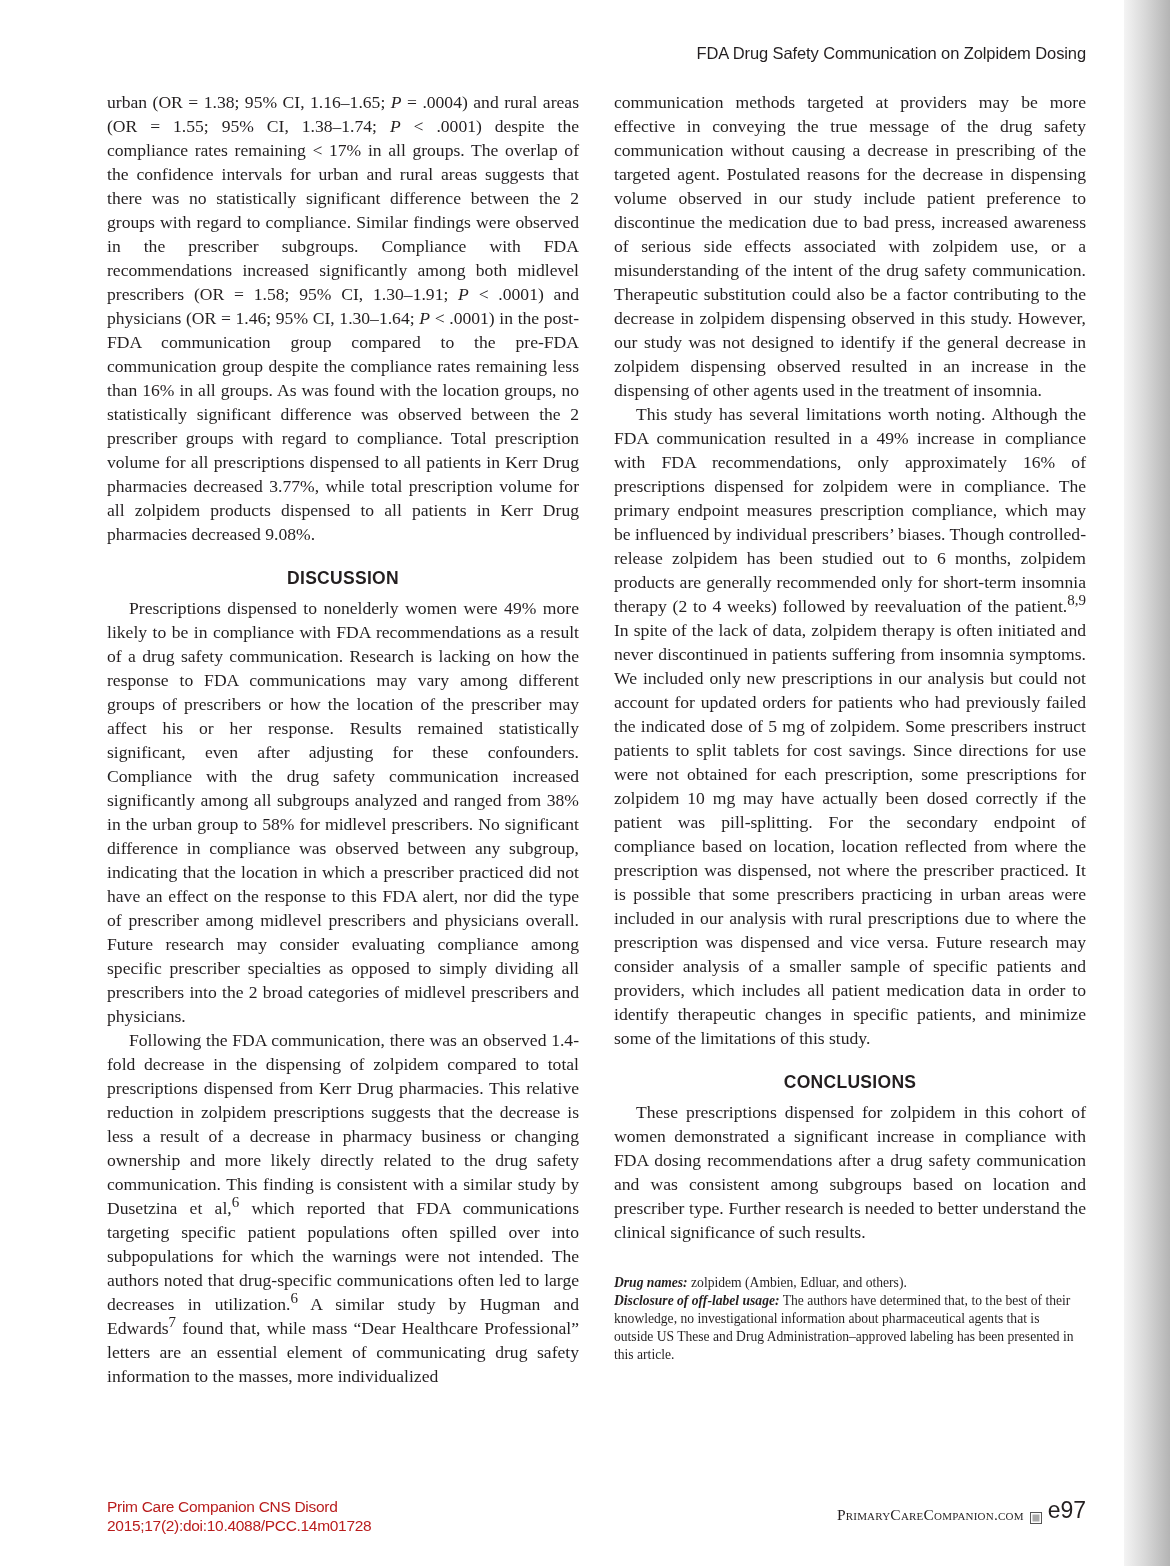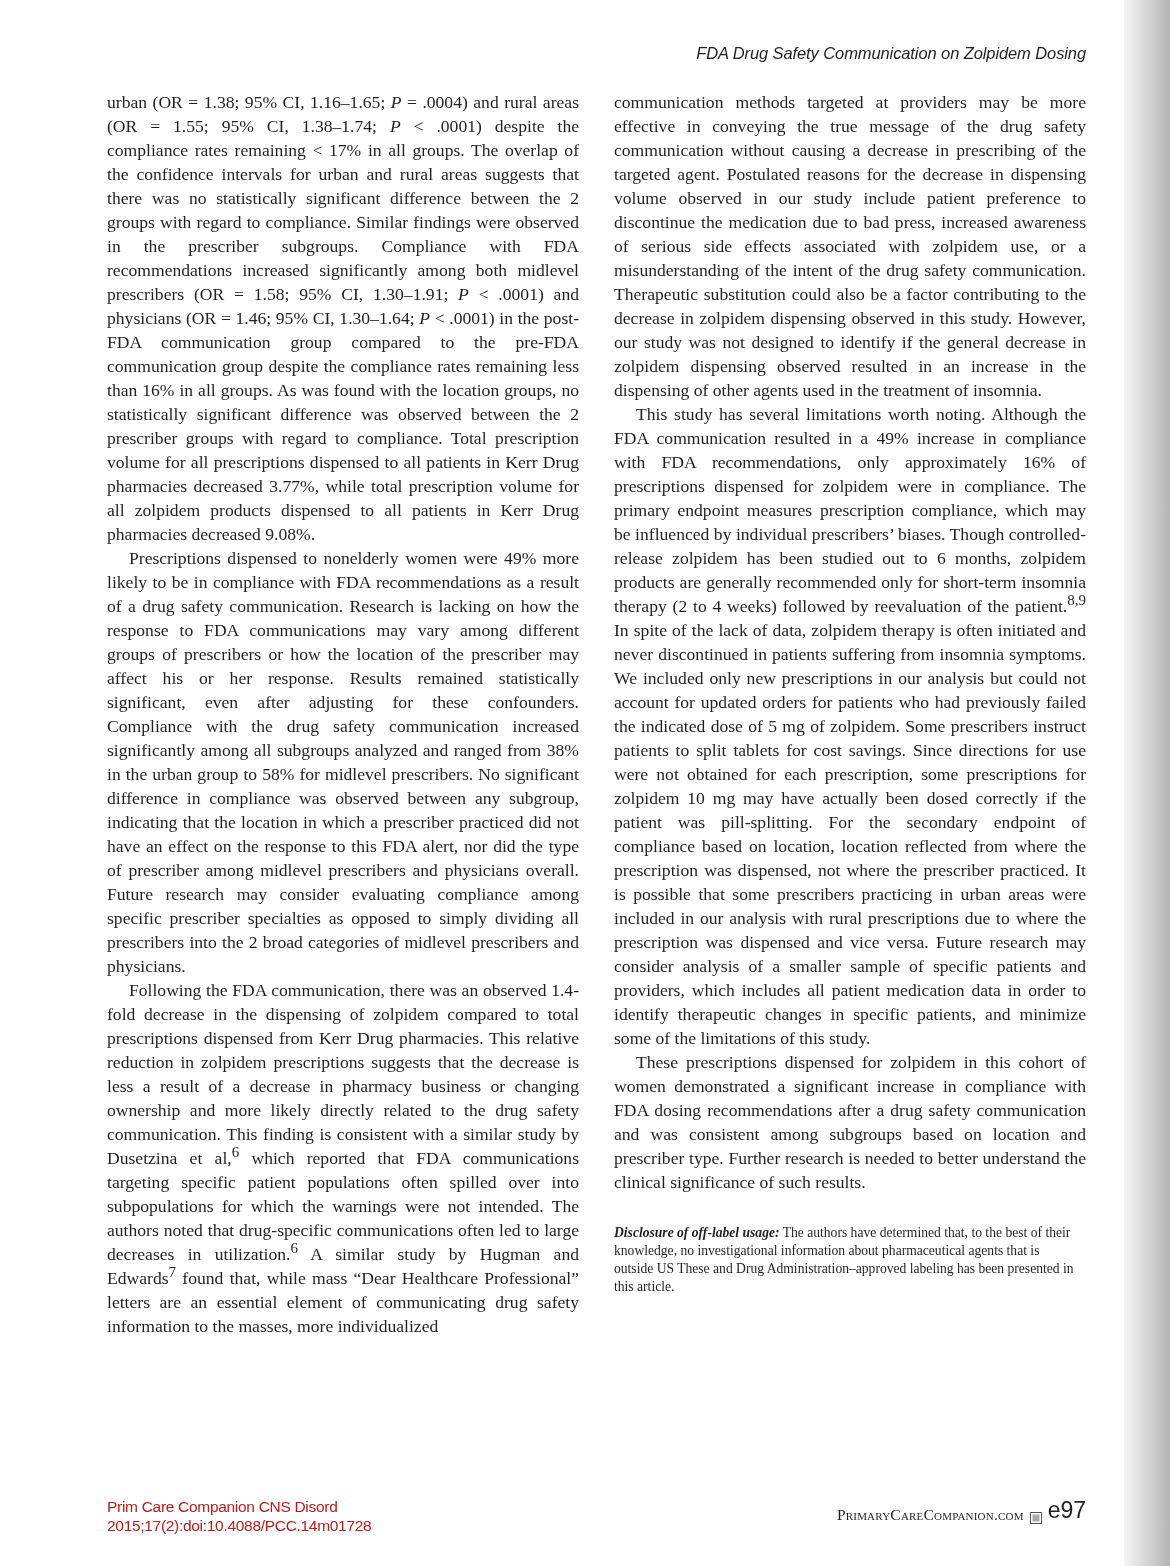--- a/index.html
+++ b/index.html
@@ -9,21 +9,21 @@
     font-family: "Liberation Serif", "DejaVu Serif", serif;
     color: #1a1a1a;
   }
   .edge-shade {
     position: absolute; top: 0; right: 0; width: 46px; height: 1566px;
     background: linear-gradient(to right, #f4f4f4 0%, #d9d9d9 45%, #b4b4b4 100%);
   }
   .running-head {
     position: absolute; top: 44px; right: 84px;
     font-family: "Liberation Sans", "DejaVu Sans", sans-serif;
-    font-size: 16.5px; color: #231f20; letter-spacing: -0.1px; font-style: italic;
+    font-size: 16.5px; color: #231f20; letter-spacing: -0.1px;
   }
   .col {
     position: absolute; top: 90px; width: 472px;
     font-size: 17.6px; line-height: 24px; text-align: justify;
     color: #231f20;
   }
   .col-left { left: 107px; }
   .col-right { left: 614px; }
   .col p { margin: 0; }
   .col p.indent { text-indent: 22px; }
@@ -61,35 +61,38 @@
 </head>
 <body>
 
 <div class="edge-shade"></div>
 
 <div class="running-head">FDA Drug Safety Communication on Zolpidem Dosing</div>
 
 <div class="col col-left">
   <p><span>urban (OR = 1.38; 95% CI, 1.16–1.65; </span><i class="p">P</i><span> = .0004) and rural areas (OR = 1.55; 95% CI, 1.38–1.74; </span><i class="p">P</i><span> &lt; .0001) despite the compliance rates remaining &lt; 17% in all groups. The overlap of the confidence intervals for urban and rural areas suggests that there was no statistically significant difference between the 2 groups with regard to compliance. Similar findings were observed in the prescriber subgroups. Compliance with FDA recommendations increased significantly among both midlevel prescribers (OR = 1.58; 95% CI, 1.30–1.91; </span><i class="p">P</i><span> &lt; .0001) and physicians (OR = 1.46; 95% CI, 1.30–1.64; </span><i class="p">P</i><span> &lt; .0001) in the post-FDA communication group compared to the pre-FDA communication group despite the compliance rates remaining less than 16% in all groups. As was found with the location groups, no statistically significant difference was observed between the 2 prescriber groups with regard to compliance. Total prescription volume for all prescriptions dispensed to all patients in Kerr Drug pharmacies decreased 3.77%, while total prescription volume for all zolpidem products dispensed to all patients in Kerr Drug pharmacies decreased 9.08%.</span></p>
 
+  <div class="section-head">DISCUSSION</div>
 
   <p class="indent">Prescriptions dispensed to nonelderly women were 49% more likely to be in compliance with FDA recommendations as a result of a drug safety communication. Research is lacking on how the response to FDA communications may vary among different groups of prescribers or how the location of the prescriber may affect his or her response. Results remained statistically significant, even after adjusting for these confounders. Compliance with the drug safety communication increased significantly among all subgroups analyzed and ranged from 38% in the urban group to 58% for midlevel prescribers. No significant difference in compliance was observed between any subgroup, indicating that the location in which a prescriber practiced did not have an effect on the response to this FDA alert, nor did the type of prescriber among midlevel prescribers and physicians overall. Future research may consider evaluating compliance among specific prescriber specialties as opposed to simply dividing all prescribers into the 2 broad categories of midlevel prescribers and physicians.</p>
 
   <p class="indent"><span>Following the FDA communication, there was an observed 1.4-fold decrease in the dispensing of zolpidem compared to total prescriptions dispensed from Kerr Drug pharmacies. This relative reduction in zolpidem prescriptions suggests that the decrease is less a result of a decrease in pharmacy business or changing ownership and more likely directly related to the drug safety communication. This finding is consistent with a similar study by Dusetzina et al,</span><sup>6</sup><span> which reported that FDA communications targeting specific patient populations often spilled over into subpopulations for which the warnings were not intended. The authors noted that drug-specific communications often led to large decreases in utilization.</span><sup>6</sup><span> A similar study by Hugman and Edwards</span><sup>7</sup><span> found that, while mass “Dear Healthcare Professional” letters are an essential element of communicating drug safety information to the masses, more individualized</span></p>
 </div>
 
 <div class="col col-right">
   <p>communication methods targeted at providers may be more effective in conveying the true message of the drug safety communication without causing a decrease in prescribing of the targeted agent. Postulated reasons for the decrease in dispensing volume observed in our study include patient preference to discontinue the medication due to bad press, increased awareness of serious side effects associated with zolpidem use, or a misunderstanding of the intent of the drug safety communication. Therapeutic substitution could also be a factor contributing to the decrease in zolpidem dispensing observed in this study. However, our study was not designed to identify if the general decrease in zolpidem dispensing observed resulted in an increase in the dispensing of other agents used in the treatment of insomnia.</p>
 
   <p class="indent"><span>This study has several limitations worth noting. Although the FDA communication resulted in a 49% increase in compliance with FDA recommendations, only approximately 16% of prescriptions dispensed for zolpidem were in compliance. The primary endpoint measures prescription compliance, which may be influenced by individual prescribers’ biases. Though controlled-release zolpidem has been studied out to 6 months, zolpidem products are generally recommended only for short-term insomnia therapy (2 to 4 weeks) followed by reevaluation of the patient.</span><sup>8,9</sup><span> In spite of the lack of data, zolpidem therapy is often initiated and never discontinued in patients suffering from insomnia symptoms. We included only new prescriptions in our analysis but could not account for updated orders for patients who had previously failed the indicated dose of 5 mg of zolpidem. Some prescribers instruct patients to split tablets for cost savings. Since directions for use were not obtained for each prescription, some prescriptions for zolpidem 10 mg may have actually been dosed correctly if the patient was pill-splitting. For the secondary endpoint of compliance based on location, location reflected from where the prescription was dispensed, not where the prescriber practiced. It is possible that some prescribers practicing in urban areas were included in our analysis with rural prescriptions due to where the prescription was dispensed and vice versa. Future research may consider analysis of a smaller sample of specific patients and providers, which includes all patient medication data in order to identify therapeutic changes in specific patients, and minimize some of the limitations of this study.</span></p>
 
+  <div class="section-head">CONCLUSIONS</div>
 
   <p class="indent">These prescriptions dispensed for zolpidem in this cohort of women demonstrated a significant increase in compliance with FDA dosing recommendations after a drug safety communication and was consistent among subgroups based on location and prescriber type. Further research is needed to better understand the clinical significance of such results.</p>
 
   <div class="notes">
+    <p><b>Drug names:</b><span> zolpidem (Ambien, Edluar, and others).</span></p>
     <p><b>Disclosure of off-label usage:</b><span> The authors have determined that, to the best of their knowledge, no investigational information about pharmaceutical agents that is outside US These and Drug Administration–approved labeling has been presented in this article.</span></p>
   </div>
 </div>
 
 <div class="footer-left">
   <div>Prim Care Companion CNS Disord</div>
   <div>2015;17(2):doi:10.4088/PCC.14m01728</div>
 </div>
 
 <div class="footer-right">

